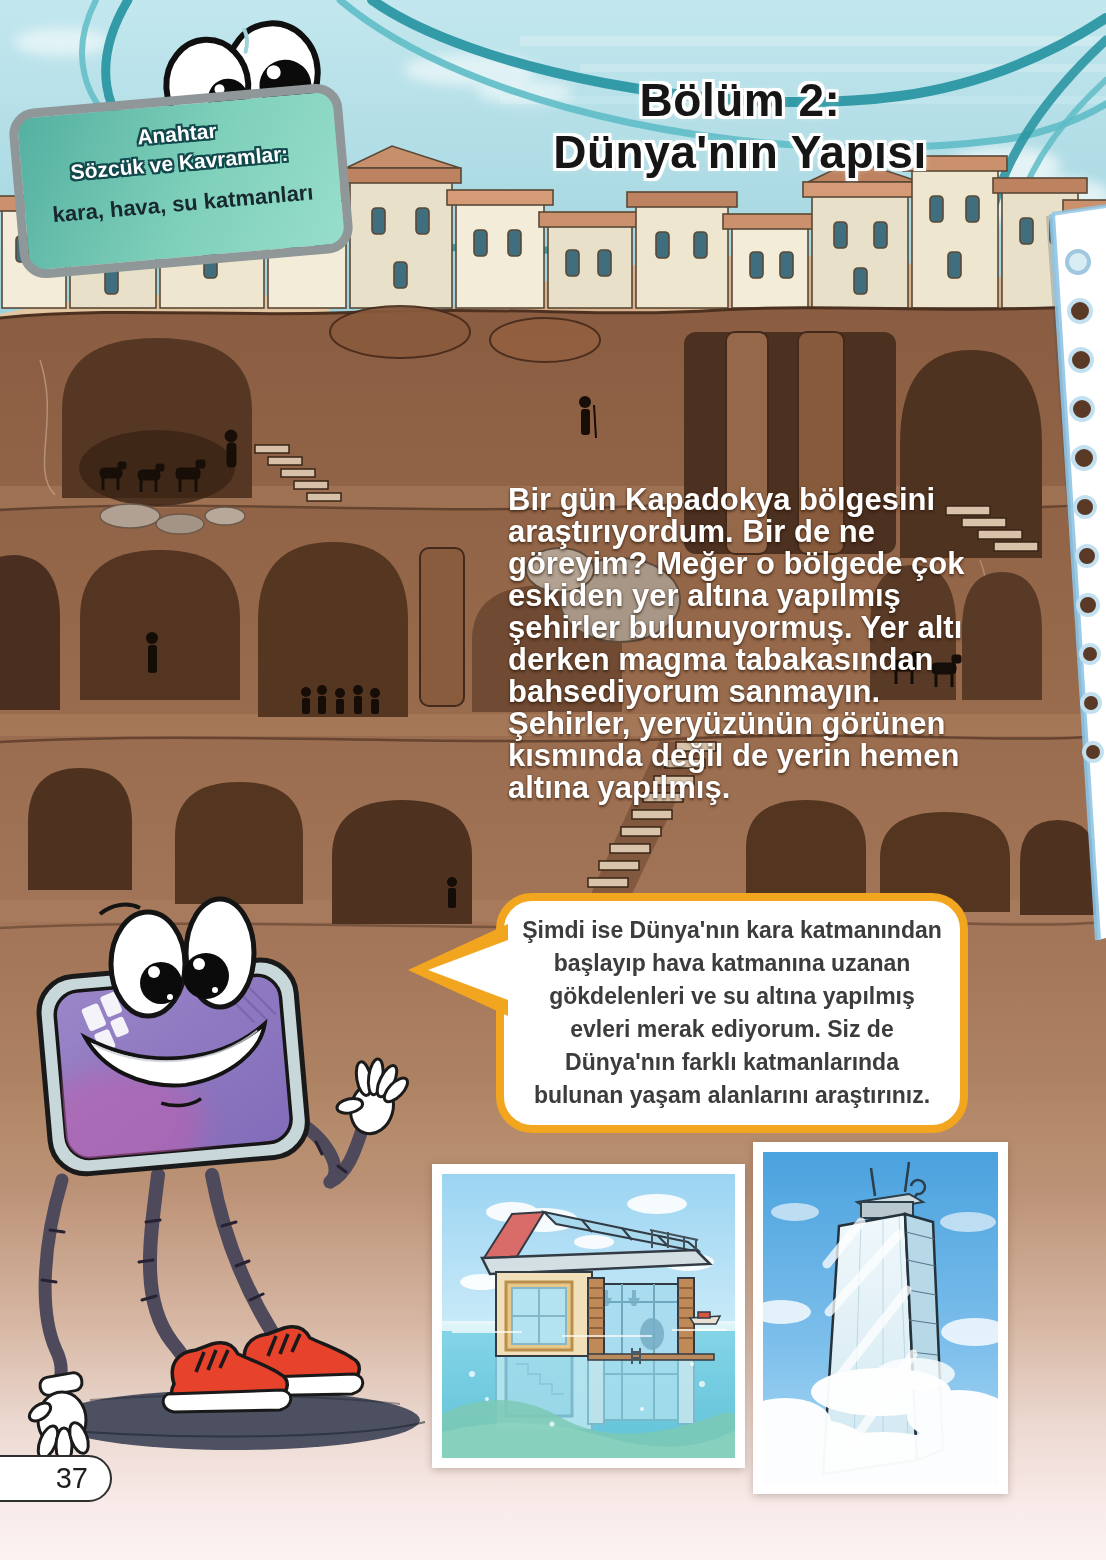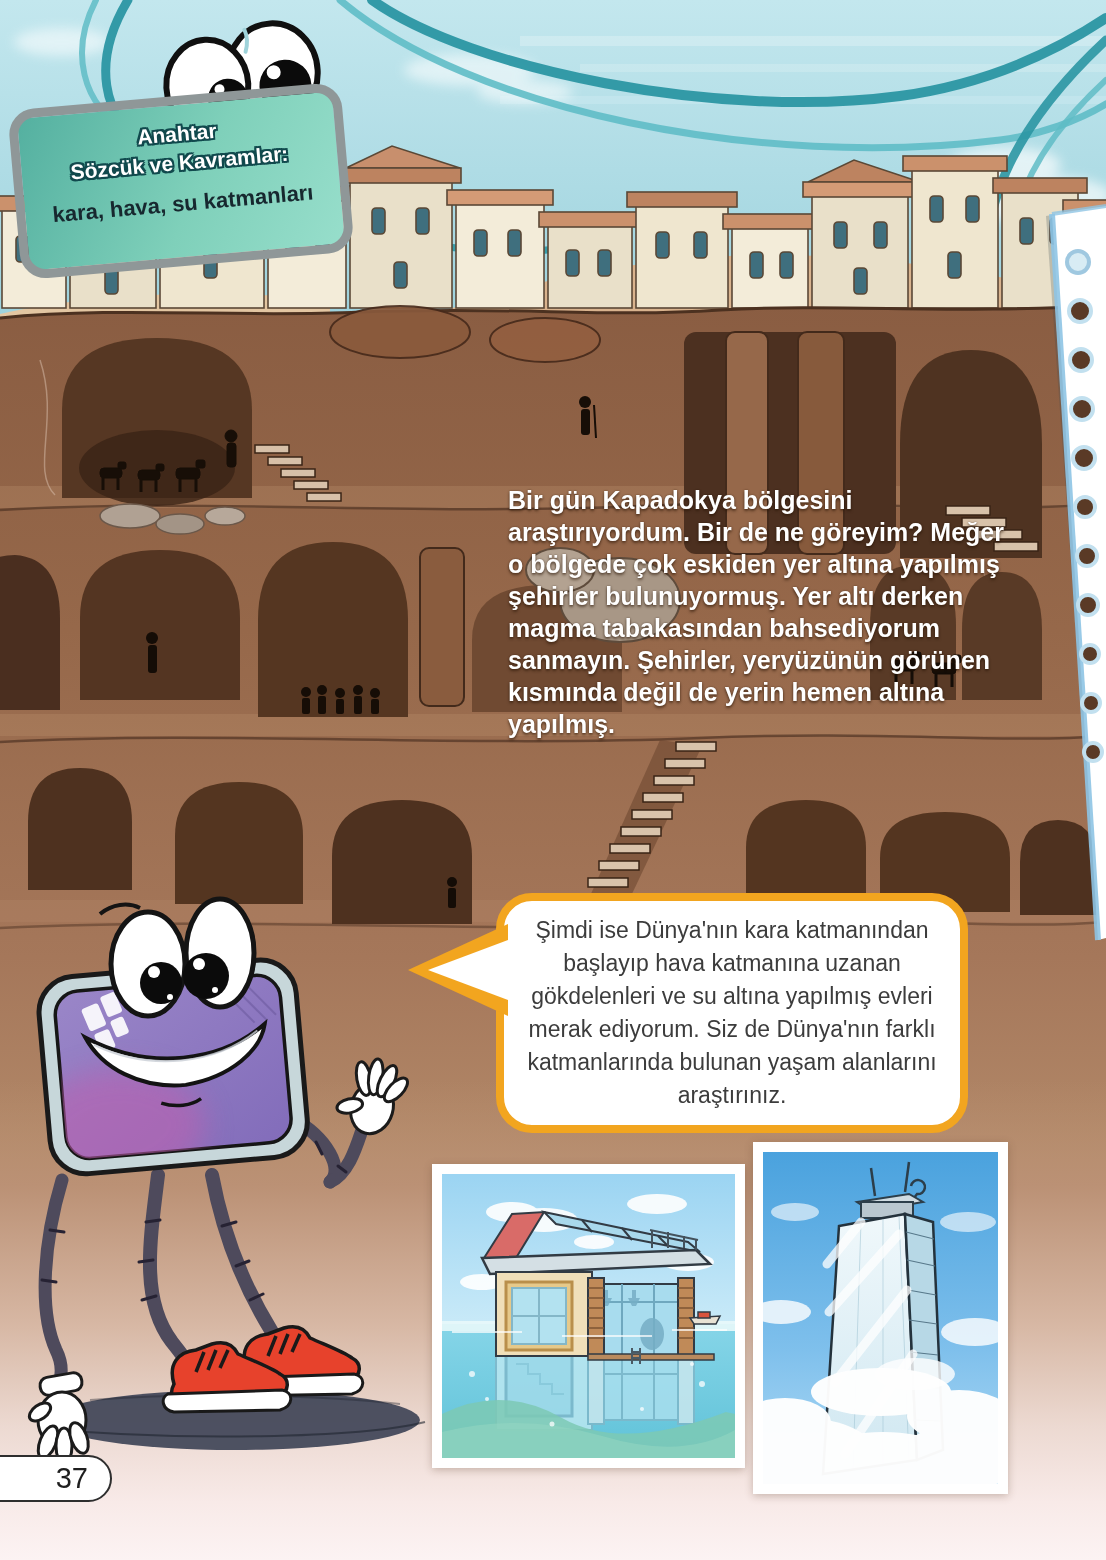--- a/index.html
+++ b/index.html
@@ -21,28 +21,28 @@
     border:9px solid #8f9798;border-radius:26px;text-align:center;padding-top:14px;}
   .card-heading{font-size:21px;line-height:29px;font-weight:bold;color:#fff;
     text-shadow:-2px -2px 0 #11494d,2px -2px 0 #11494d,-2px 2px 0 #11494d,2px 2px 0 #11494d,
                 0 -2px 0 #11494d,0 2px 0 #11494d,-2px 0 0 #11494d,2px 0 0 #11494d;}
   .card-keywords{margin-top:14px;font-size:22px;font-weight:bold;color:#17282f;}
   .card-eyes{position:absolute;left:155px;top:12px;width:172px;height:134px;z-index:19;
     transform:rotate(-3deg);}
 
   
   .narration{position:absolute;left:508px;top:484px;width:500px;z-index:5;
-    font-size:25px;line-height:32px;font-weight:bold;color:#fff;
+    font-size:31px;line-height:32px;font-weight:bold;color:#fff;
     text-shadow:0 2px 3px rgba(40,20,5,.6),0 0 2px rgba(40,20,5,.45);}
 
   
   .speech-bubble{position:absolute;left:496px;top:893px;width:472px;height:240px;z-index:10;
     box-sizing:border-box;background:#fff;border:8px solid #F2A51F;border-radius:36px;
     display:flex;align-items:center;justify-content:center;text-align:center;padding:6px 14px;}
-  .speech-bubble-text{font-size:23px;line-height:33px;color:#3c3c3c;font-weight:normal;}
+  .speech-bubble-text{font-size:23px;line-height:33px;color:#3c3c3c;font-weight:bold;}
   .bubble-tail{position:absolute;left:408px;top:924px;width:100px;height:92px;z-index:11;}
 
   
   .mascot{position:absolute;left:0px;top:880px;width:440px;height:600px;z-index:8;}
 
   
   .photo{position:absolute;background:#fff;box-sizing:border-box;padding:10px;
     box-shadow:0 2px 8px rgba(90,60,40,.30);z-index:7;}
   .photo-underwater{left:432px;top:1164px;width:313px;height:304px;}
   .photo-sky{left:753px;top:1142px;width:255px;height:352px;}
@@ -372,20 +372,24 @@
       <circle cx="143" cy="92" r="4" fill="#fff"></circle>
     <path d="M92,18 Q96,28 92,40" stroke="#9fd3da" stroke-width="4" fill="none" stroke-linecap="round"></path>
   </svg>
 
   <div class="keywords-card">
     <div class="card-heading">Anahtar</div>
     <div class="card-heading">Sözcük ve Kavramlar:</div>
     <div class="card-keywords">kara, hava, su katmanları</div>
   </div>
 
+  <div class="chapter-title">
+    <div>Bölüm 2:</div>
+    <div>Dünya'nın Yapısı</div>
+  </div>
 
   <div class="narration">Bir gün Kapadokya bölgesini araştırıyordum. Bir de ne göreyim? Meğer o bölgede çok eskiden yer altına yapılmış şehirler bulunuyormuş. Yer altı derken magma tabakasından bahsediyorum sanmayın. Şehirler, yeryüzünün görünen kısmında değil de yerin hemen altına yapılmış.</div>
 
   <svg class="mascot" viewBox="0 0 440 600">
     <defs>
       <linearGradient id="gScr" x1="0" y1="0" x2="1" y2="1">
         <stop offset="0" stop-color="#9a86c8"></stop>
           <stop offset="1" stop-color="#826cba"></stop>
       </linearGradient>
       <filter id="fB" x="-60%" y="-60%" width="220%" height="220%">

